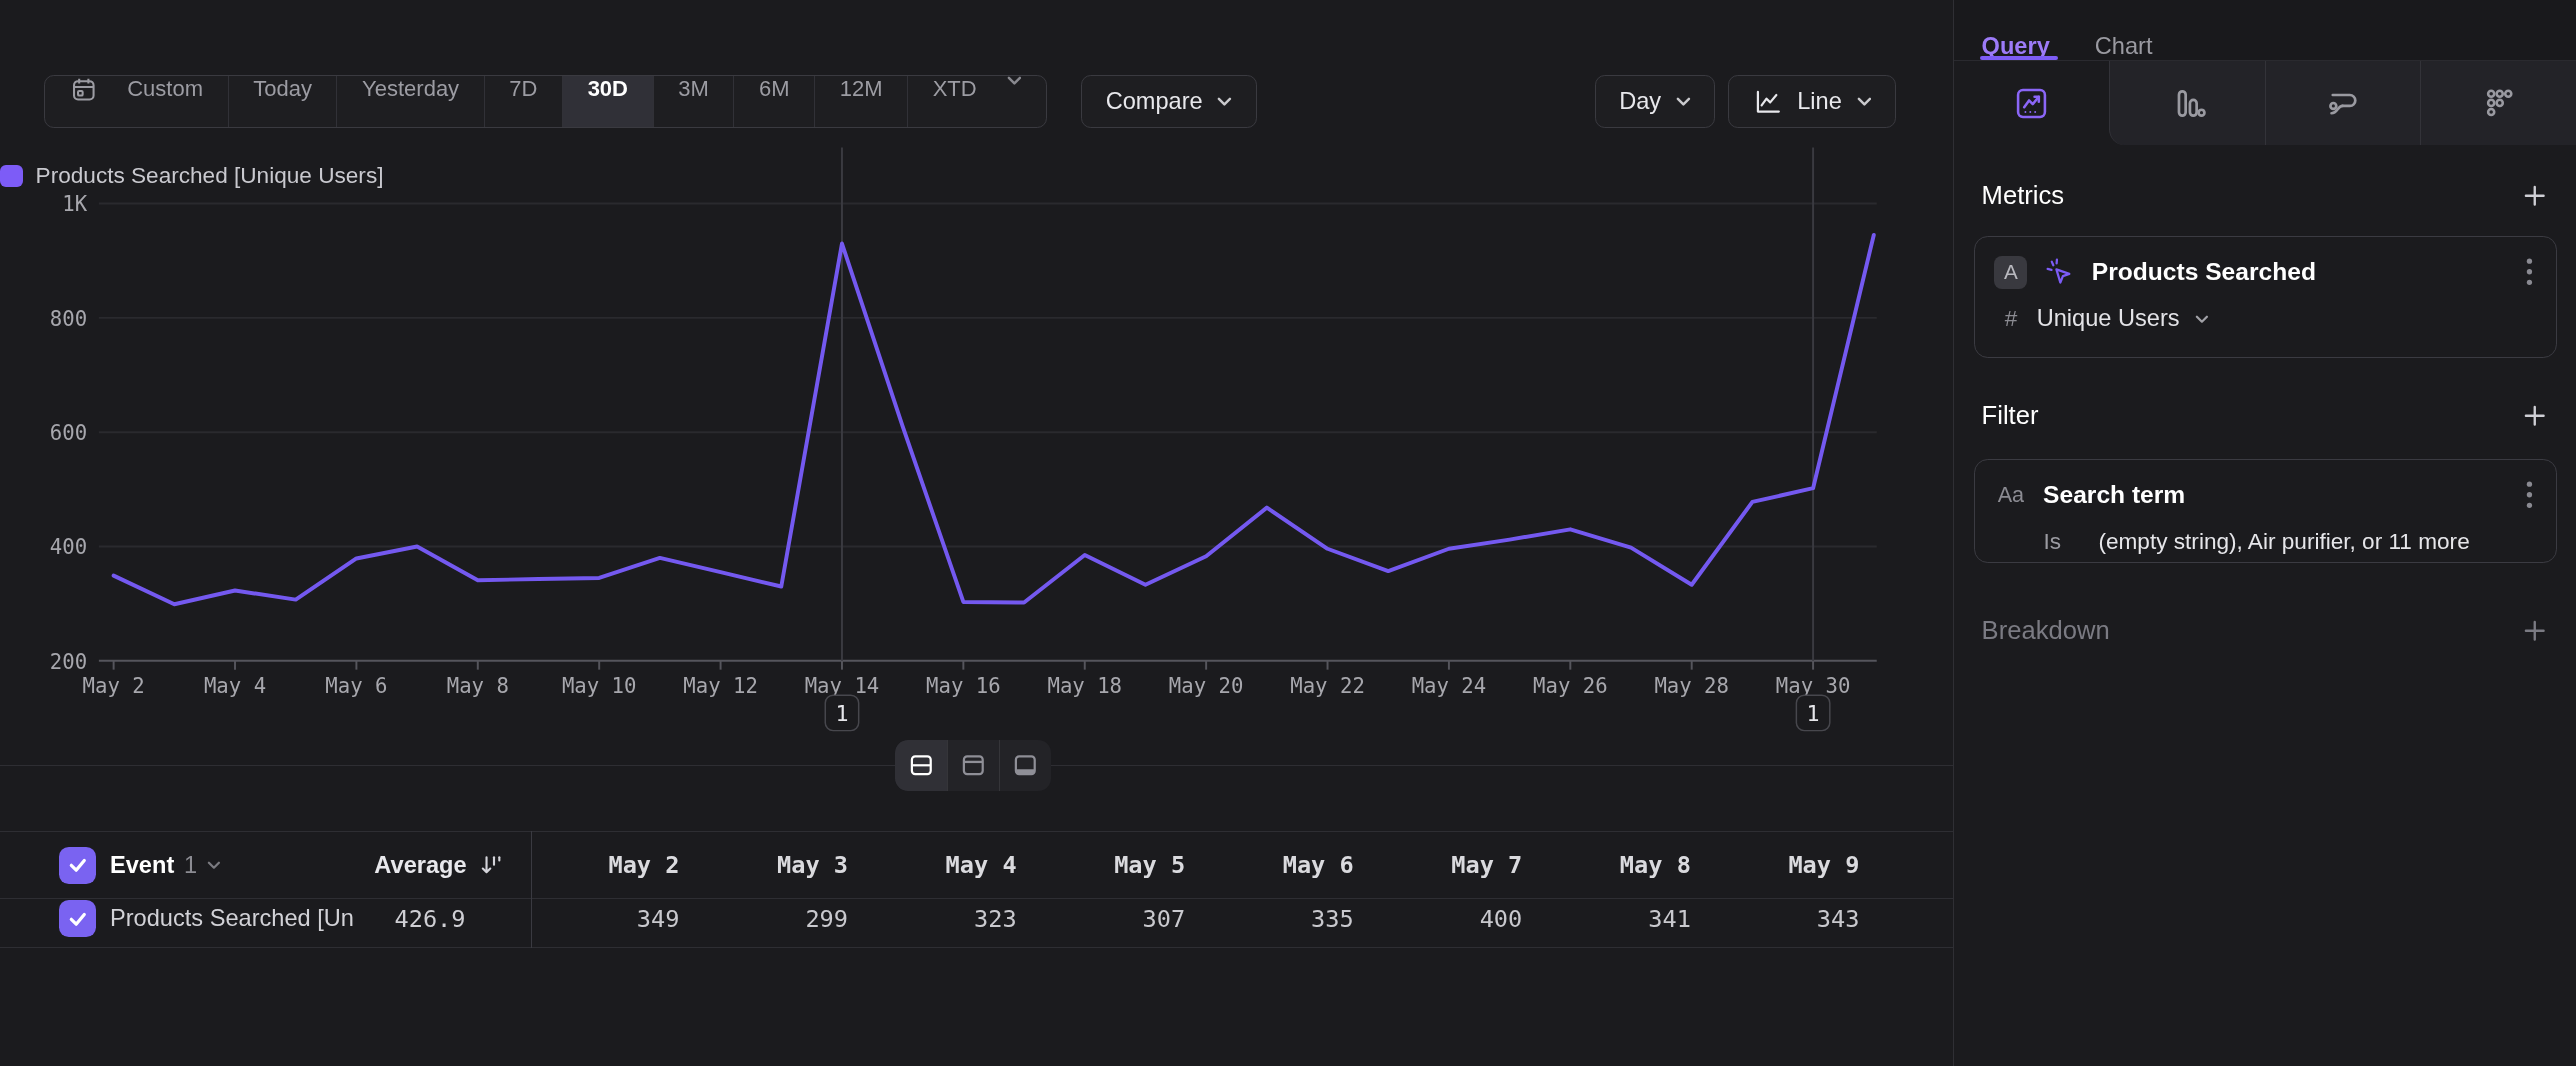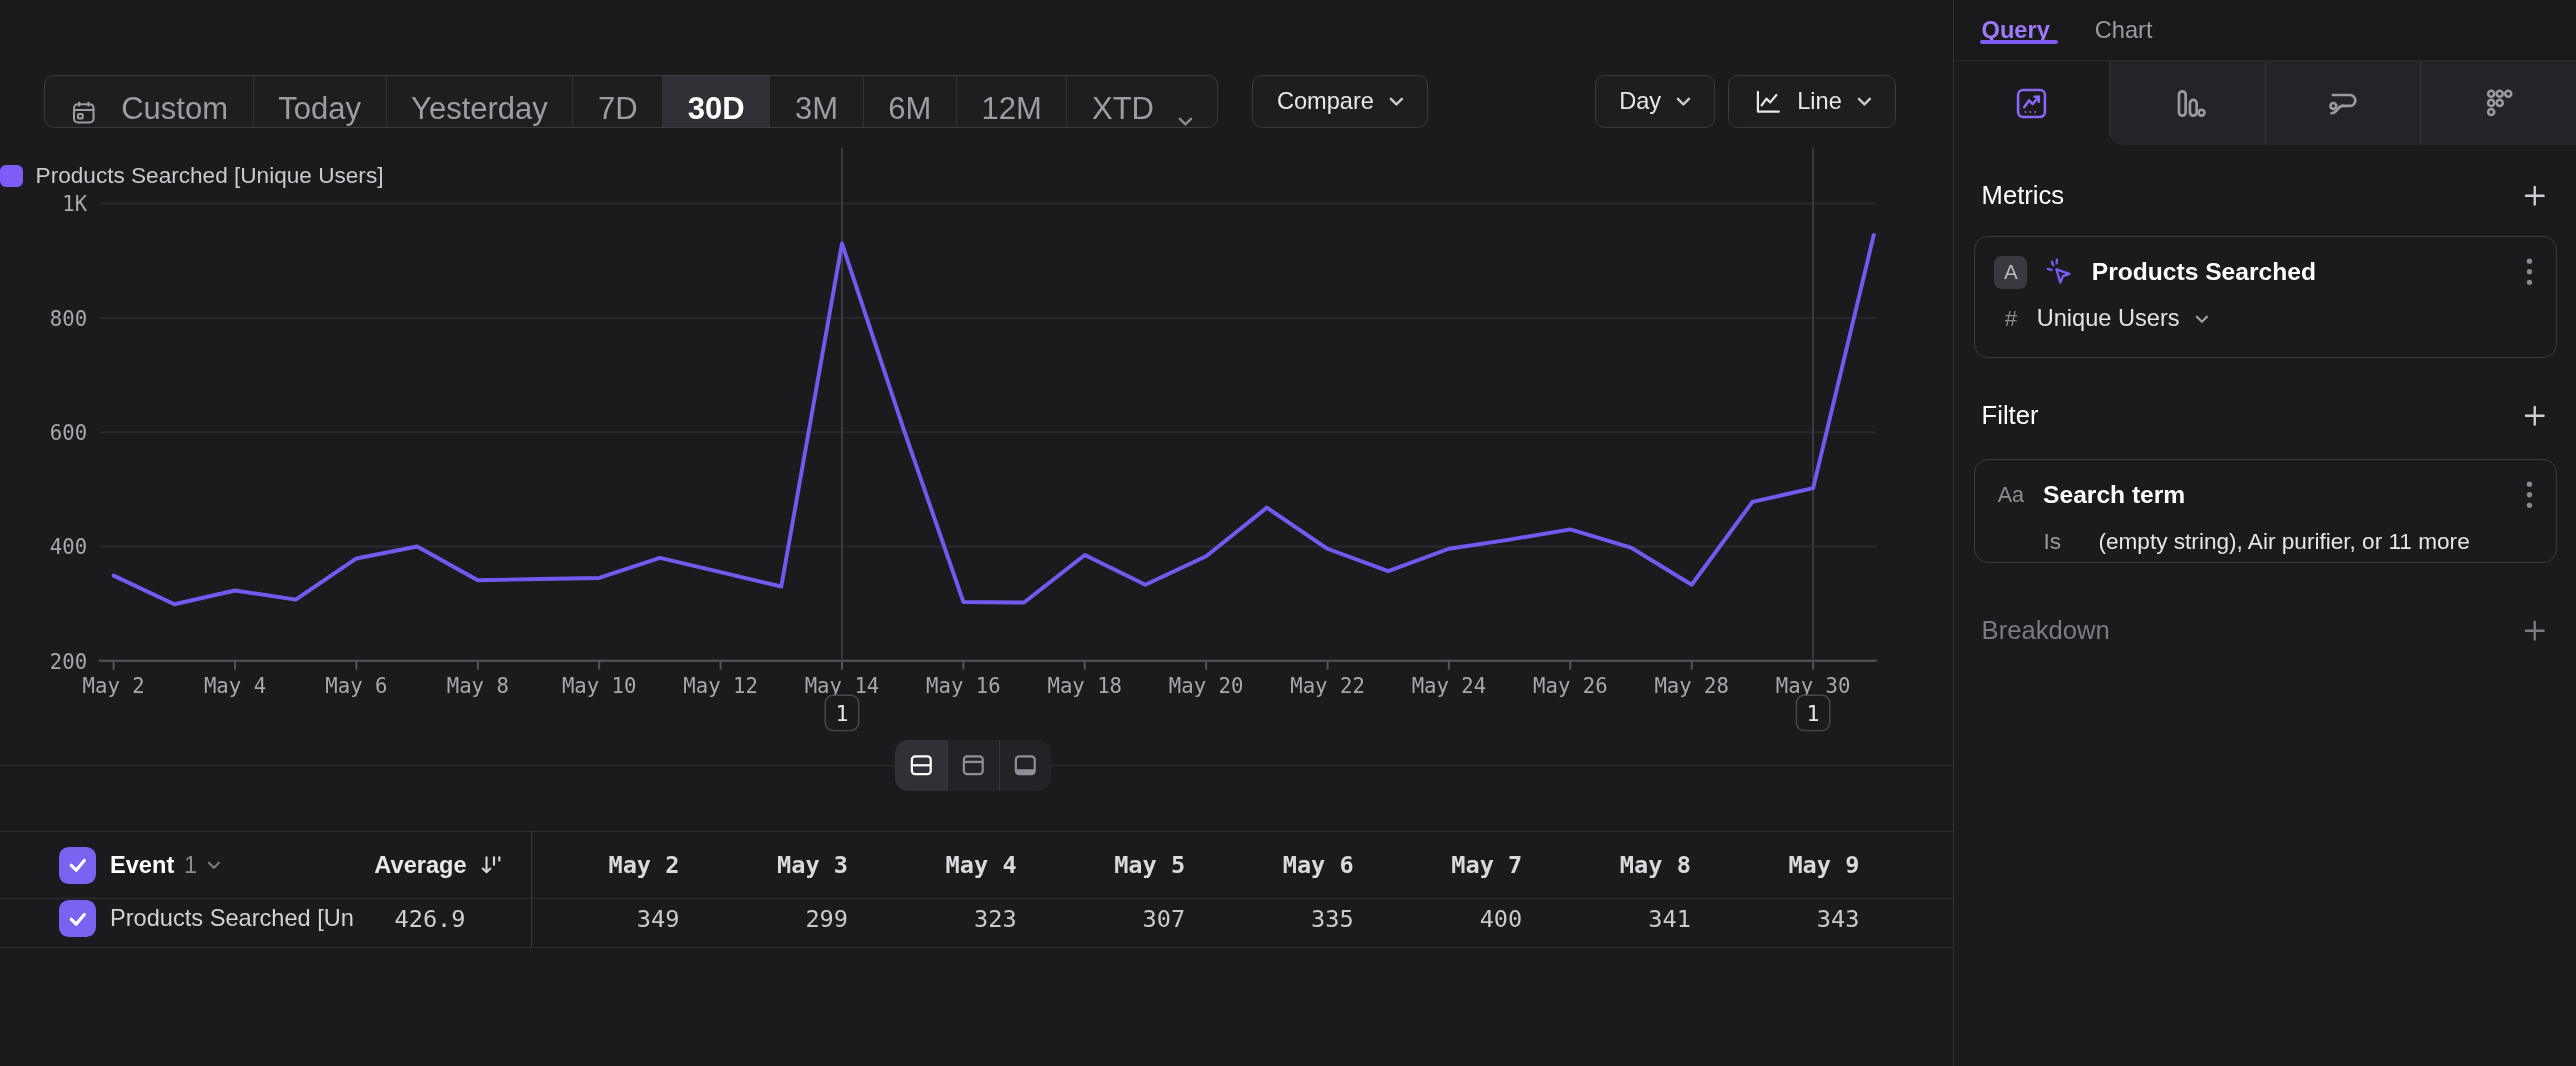--- a/index.html
+++ b/index.html
@@ -5,21 +5,21 @@
   *{box-sizing:border-box;margin:0;padding:0}
   html,body{width:2576px;height:1067px;background:#1b1b1e;overflow:hidden;
     font-family:"Liberation Sans",sans-serif;color:#fff;position:relative}
   .mono{font-family:"DejaVu Sans Mono",monospace}
 
   
   .main{position:absolute;top:0;left:0;width:1953px;height:1067px}
 
   .toolbar{position:absolute;top:75px;left:44px;width:1852px;display:flex;align-items:center}
   .seg-group{display:flex;border:1px solid #3a3a40;border-radius:9.8px;overflow:hidden;height:53px;background:#1e1e21}
-  .seg{display:flex;align-items:flex-end;gap:24px;padding:0 24.6px;font-size:31px;color:#9c9ca3;
+  .seg{display:flex;align-items:flex-start;gap:30px;padding:0 24.6px;font-size:22px;color:#9c9ca3;
     border-right:1px solid #313137;white-space:nowrap;cursor:default}
   .seg:last-child{border-right:none}
   .seg.active{background:#303037;color:#fff;font-weight:700}
   .seg svg{flex:none}
   .tbtn{display:flex;align-items:center;gap:14.8px;border:1px solid #3a3a40;border-radius:9.8px;height:53px;
     padding:0 23.6px;font-size:23.6px;color:#e8e8ec;background:#1e1e21;white-space:nowrap}
   .compare{margin-left:34px}
   .spacer{flex:1}
   .right-group{display:flex;gap:13px}
   .chev{color:inherit;opacity:.85}
@@ -53,21 +53,21 @@
   .c-avg{flex:none;width:148px;display:flex;align-items:center;justify-content:flex-end;gap:11.8px;
     font-size:23.6px;color:#e8e8ec;font-weight:700}
   .c-avg-val{flex:none;width:148px;text-align:center;font-size:23.6px;color:#cfcfd4}
   .c-dates{flex:1;display:flex;margin-left:31.5px;padding-right:69px}
   .dcell{flex:1;text-align:right;padding-right:24.6px;font-size:23.6px}
   .thead .dcell{color:#dadade;font-weight:700}
   .trow .dcell{color:#c9c9ce}
 
   
   .sidebar{position:absolute;top:0;right:0;width:623px;height:1067px;background:#1b1b1e;border-left:1px solid #2f2f34}
-  .sb-top{height:61px;background:#19191c;border-bottom:1px solid #2a2a2f;display:flex;align-items:center;
+  .sb-top{height:61px;background:#19191c;border-bottom:1px solid #2a2a2f;display:flex;align-items:flex-end;
     padding-left:27.6px;gap:45px}
   .sb-tab{font-size:23.6px;color:#9a9aa1;display:flex;align-items:center;position:relative}
   .sb-tab.active{color:#9d7bf8;font-weight:600}
   .sb-tab.active::after{content:'';position:absolute;left:-2px;right:-7.9px;bottom:0;height:3.9px;
     background:#7d5cf5;border-radius:3px}
   .rtabs{display:flex;height:84px}
   .rtab{flex:1;display:flex;align-items:center;justify-content:center;color:#9a9aa1}
   .rtab.active{color:#8b66f7}
   .rtab.inactive{background:#232328;border-left:1px solid #333339}
   .rtab.inactive.first{border-bottom-left-radius:15.7px}

